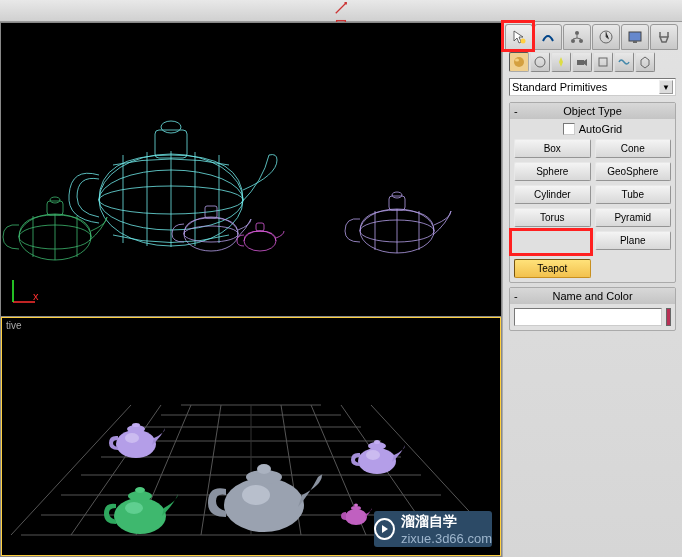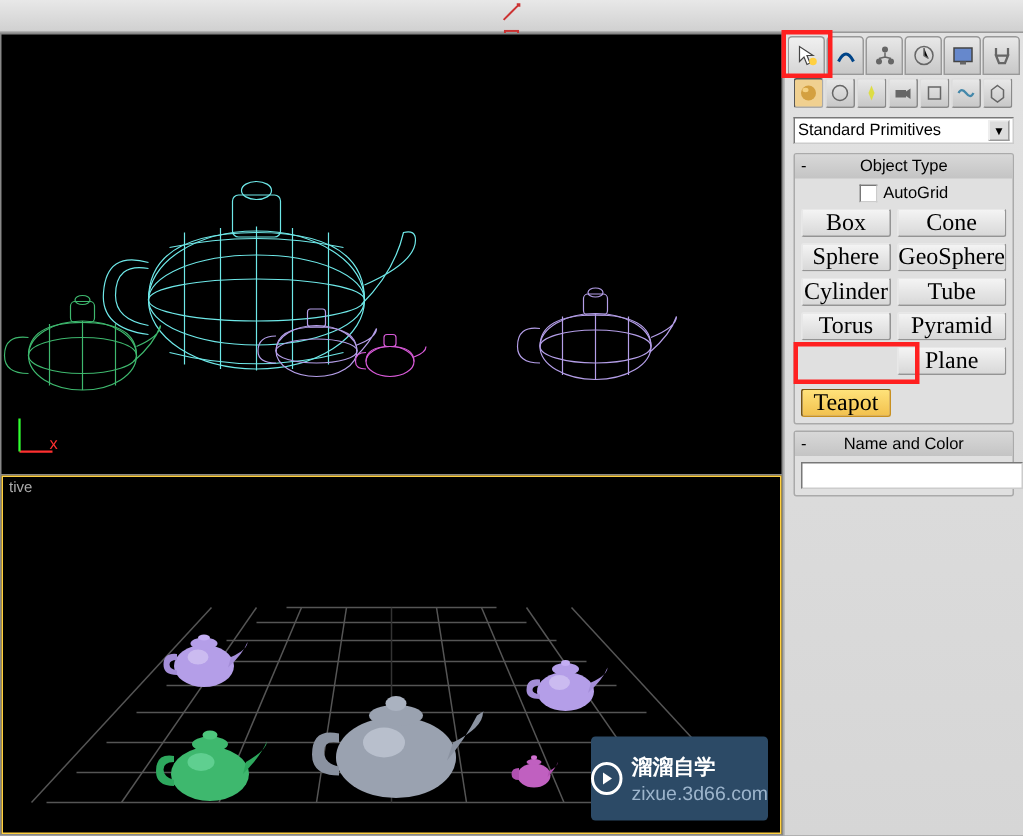--- a/index.html
+++ b/index.html
@@ -51,21 +51,21 @@
 
     
     .w-teapot { position: absolute; }
     .w-teapot svg { width: 100%; height: 100%; }
 
     
     .pv-grid { position: absolute; bottom: 0; left: 50%; transform: translateX(-50%); }
 
     
     .cmd-panel {
-      width: 160px;
+      width: 180px;
       background: linear-gradient(to bottom, #e2e2e2, #d6d6d6);
       border-left: 1px solid #aaa;
       display: flex;
       flex-direction: column;
       padding: 2px;
     }
     .tab-row {
       display: flex;
       gap: 1px;
       height: 26px;
@@ -127,23 +127,22 @@
     .autogrid-row { display: flex; justify-content: center; gap: 4px; margin-bottom: 4px; }
     .checkbox { width: 12px; height: 12px; border: 1px inset #ccc; background: #fff; }
 
     .obj-grid { display: grid; grid-template-columns: 1fr 1fr; gap: 4px; }
     .obj-btn {
       height: 19px;
       background: linear-gradient(to bottom, #f4f4f4, #d8d8d8);
       border: 1px outset #e8e8e8;
       border-radius: 2px;
       display: flex; align-items: center; justify-content: center;
-      font-size: 16px;
+      font-size: 10px;
       cursor: pointer;
-      font-family: Liberation Serif, serif;
     }
     .obj-btn.active {
       background: linear-gradient(to bottom, #ffe27a, #f2c14e);
       border: 1px inset #c89020;
       margin-top: 28px;
     }
 
     .name-color-row { display: flex; gap: 4px; align-items: center; }
     .name-input { flex: 1; border: 1px inset #ccc; background: #fff; height: 18px; padding: 0 2px; }
     .color-swatch { width: 18px; height: 18px; border: 1px solid #666; }
@@ -151,21 +150,21 @@
     .red-box {
       position: absolute;
       border: 3px solid #ff2020;
       pointer-events: none;
       z-index: 10;
     }
 
     .watermark {
       position: absolute;
       right: 8px; bottom: 8px;
-      width: 118px; height: 56px;
+      width: 118px; height: 36px;
       background: #2c4a66;
       border-radius: 3px;
       display: flex; align-items: center; justify-content: flex-end;
       gap: 6px;
       color: #fff;
       z-index: 5;
     }
     .watermark .play {
       width: 22px; height: 22px; border: 2px solid #fff; border-radius: 50%;
       display: flex; align-items: center; justify-content: center;

